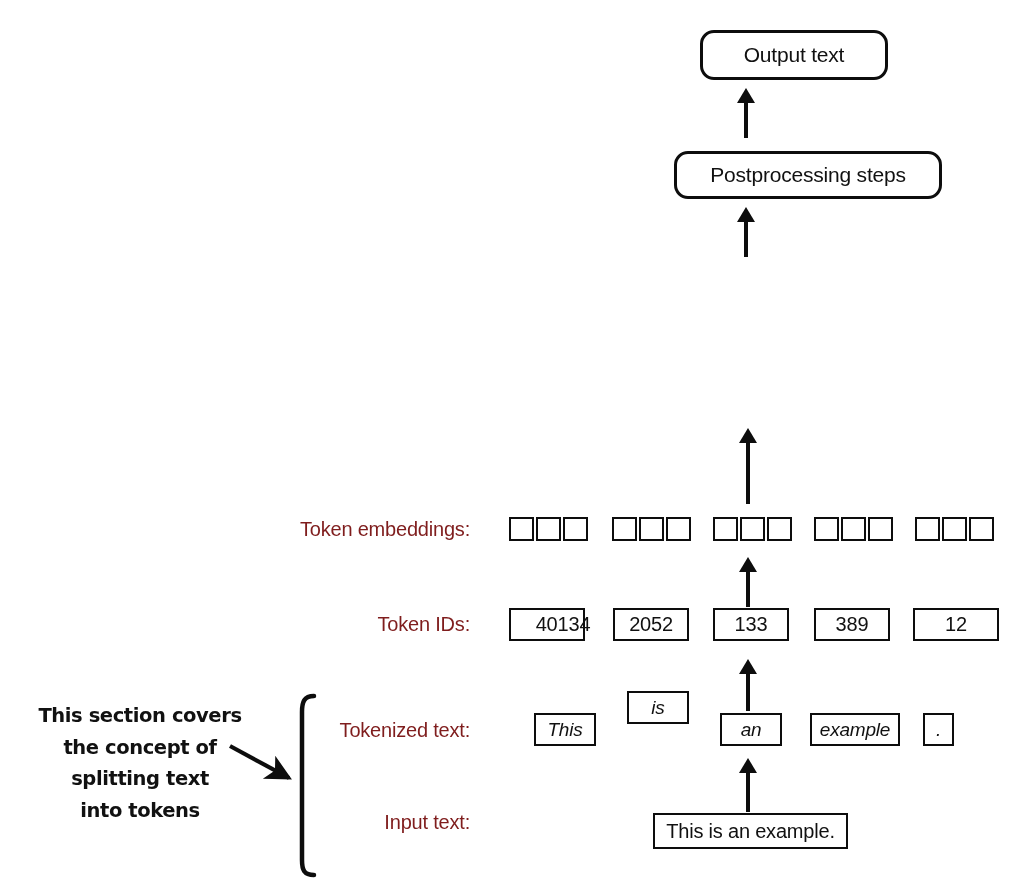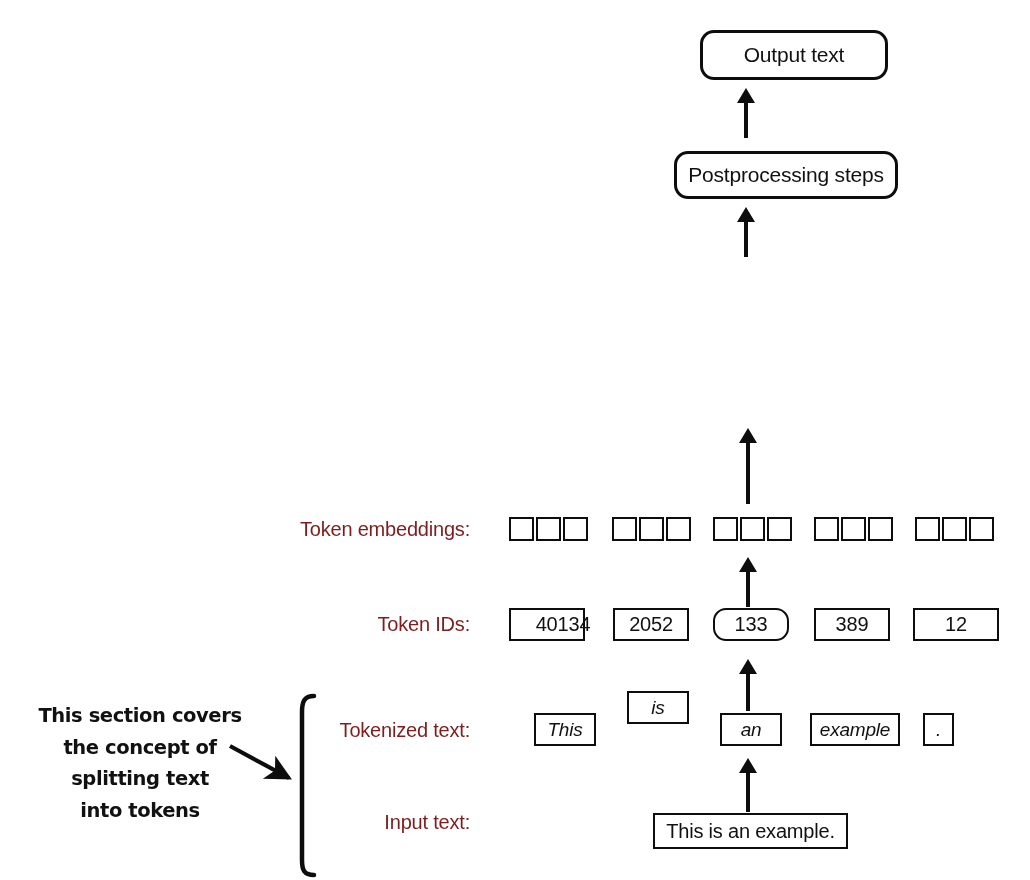--- a/index.html
+++ b/index.html
@@ -124,21 +124,21 @@
 
 <div id="stage">
 
   <div class="pill abs" style="left:652px; top:30px; width:188px; height:50px;">
     <span>Output text</span>
   </div>
 
   <div class="arrow-shaft" style="left:744px; top:96px; height:42px;"></div>
   <div class="arrow-head" style="left:737px; top:88px;"></div>
 
-  <div class="pill abs" style="left:626px; top:151px; width:224px; height:48px;">
+  <div class="pill abs" style="left:626px; top:151px; width:268px; height:48px;">
     <span>Postprocessing steps</span>
   </div>
 
   <div class="arrow-shaft" style="left:744px; top:215px; height:42px;"></div>
   <div class="arrow-head" style="left:737px; top:207px;"></div>
 
 
   <div class="arrow-shaft" style="left:746px; top:441px; height:63px;"></div>
   <div class="arrow-head" style="left:739px; top:428px;"></div>
 
@@ -178,21 +178,21 @@
   <div class="rowlabel abs" style="left:200px; top:613px; width:270px;">
     <span>Token IDs:</span>
   </div>
 
   <div class="tokbox abs" style="left:509px; top:608px; width:76px;padding-left:32px;">
     <span>40134</span>
   </div>
   <div class="tokbox abs" style="left:613px; top:608px; width:76px;">
     <span>2052</span>
   </div>
-  <div class="tokbox abs" style="left:713px; top:608px; width:76px;border-radius:13px;">
+  <div class="tokbox abs" style="left:713px; top:608px; width:76px;">
     <span>133</span>
   </div>
   <div class="tokbox abs" style="left:814px; top:608px; width:76px;">
     <span>389</span>
   </div>
   <div class="tokbox abs" style="left:913px; top:608px; width:86px;">
     <span>12</span>
   </div>
 
   <div class="arrow-shaft" style="left:746px; top:673px; height:38px;"></div>

